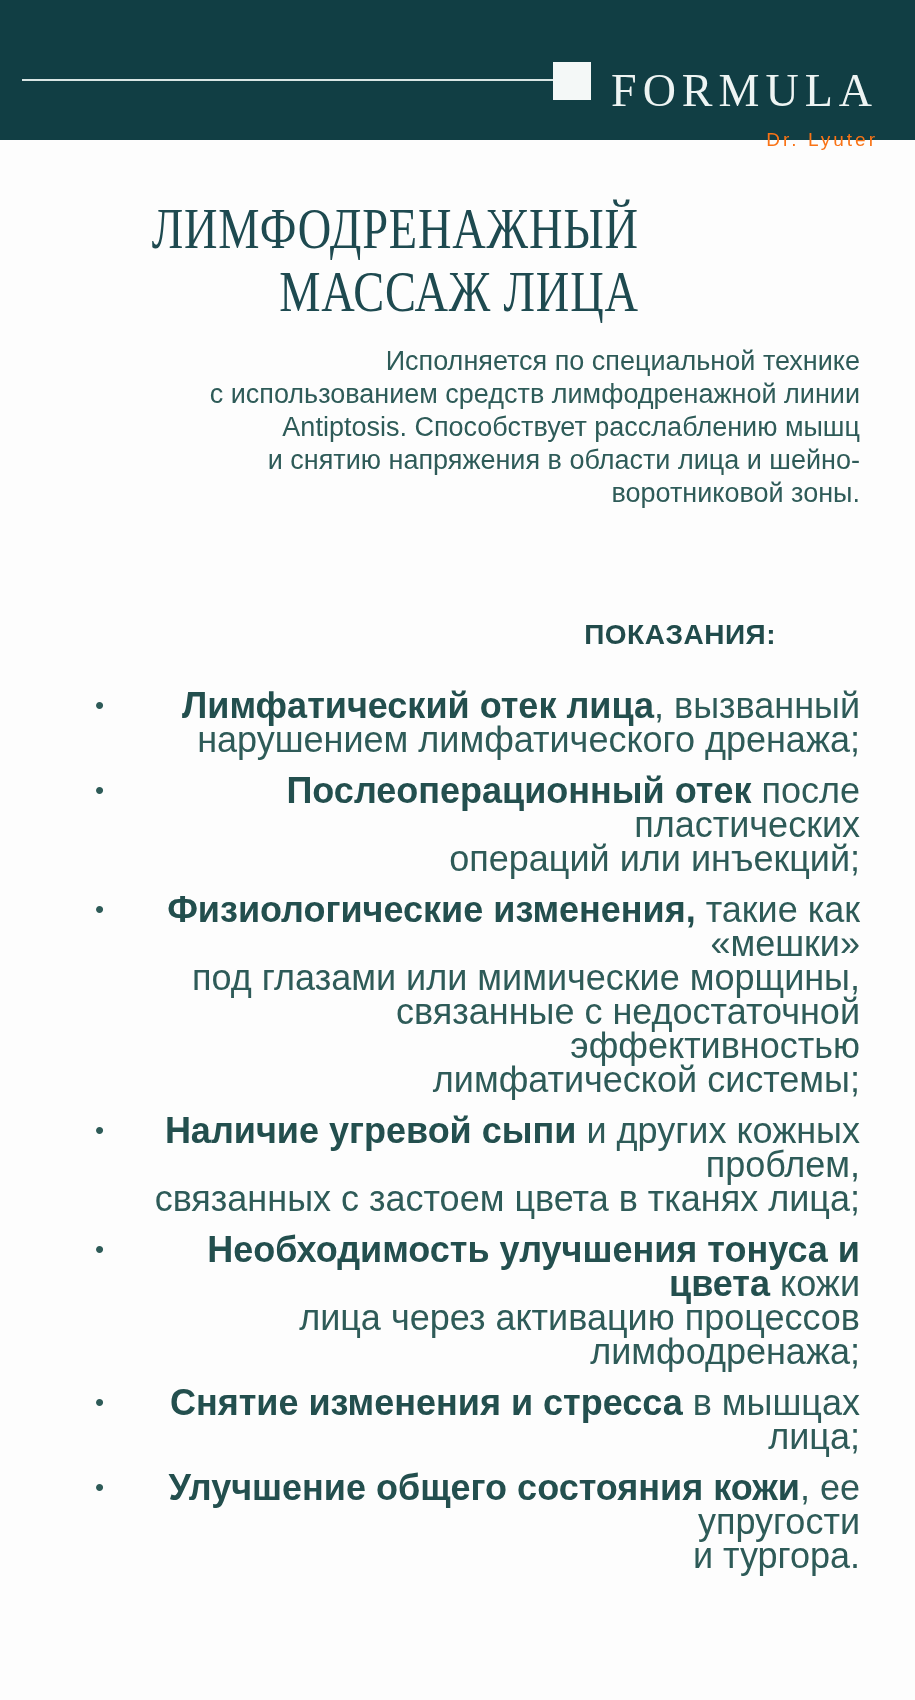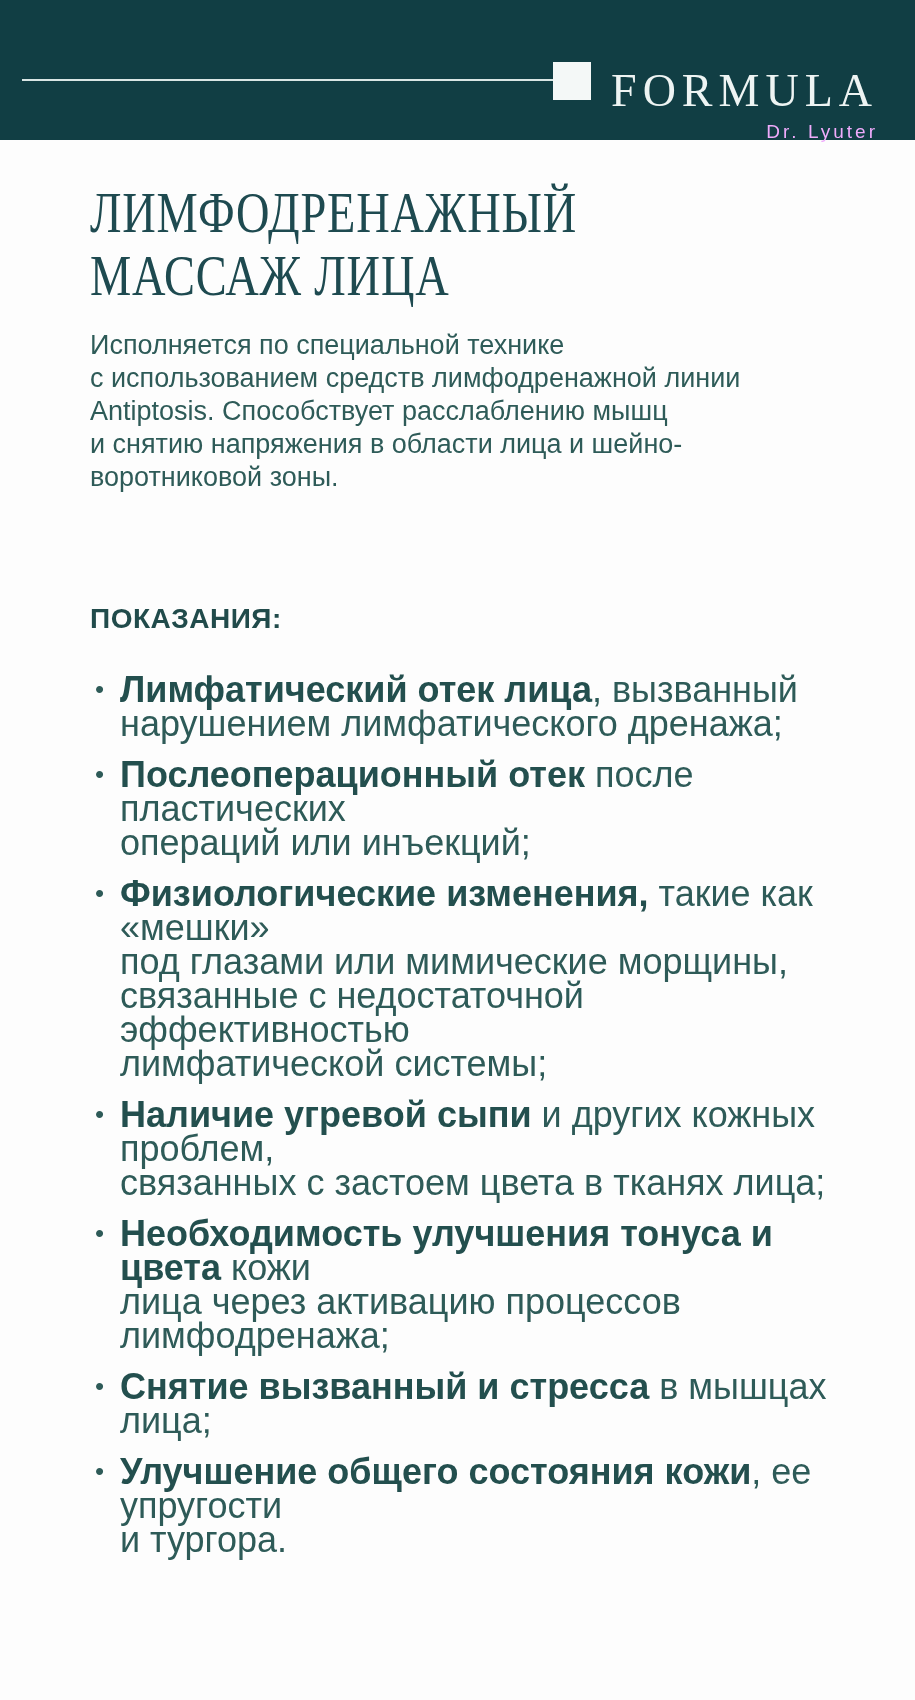--- a/index.html
+++ b/index.html
@@ -39,30 +39,31 @@
     font-size: 46px;
     letter-spacing: 6px;
     color: #eef4f3;
     line-height: 50px;
     white-space: nowrap;
   }
   .sub {
     font-family: "Liberation Sans", sans-serif;
     font-size: 19px;
     letter-spacing: 3px;
-    color: #f0abfc;
+    color: #f97316;
     line-height: 24px;
-    margin-top: 4px;
+    margin-top: 12px;
   }
 
   
   .content {
     position: absolute; left: 0; top: 140px;
     width: 846px;
-    padding: 0 70px 0 90px;
+    padding: 16px 70px 0 90px;
+    text-align: right;
   }
   h1.title {
     margin-top: 41px;
     font-family: "Liberation Serif", serif;
     font-weight: 500;
     font-size: 58px;
     line-height: 63px;
     letter-spacing: 1px;
     color: #1e4a50;
     white-space: pre-line;
@@ -144,19 +145,19 @@
 операций или инъекций;</span></li>
       <li><span class="b">Физиологические изменения,</span><span class="r"> такие как «мешки»
 под глазами или мимические морщины,
 связанные с недостаточной эффективностью
 лимфатической системы;</span></li>
       <li><span class="b">Наличие угревой сыпи</span><span class="r"> и других кожных проблем,
 связанных с застоем цвета в тканях лица;</span></li>
       <li><span class="b">Необходимость улучшения тонуса и цвета</span><span class="r"> кожи
 лица через активацию процессов
 лимфодренажа;</span></li>
-      <li><span class="b">Снятие вызванный и стресса</span><span class="r"> в мышцах лица;</span></li>
+      <li><span class="b">Снятие изменения и стресса</span><span class="r"> в мышцах лица;</span></li>
       <li><span class="b">Улучшение общего состояния кожи</span><span class="r">, ее упругости
 и тургора.</span></li>
     </ul>
   </main>
 
 </div>
 
 </body></html>

